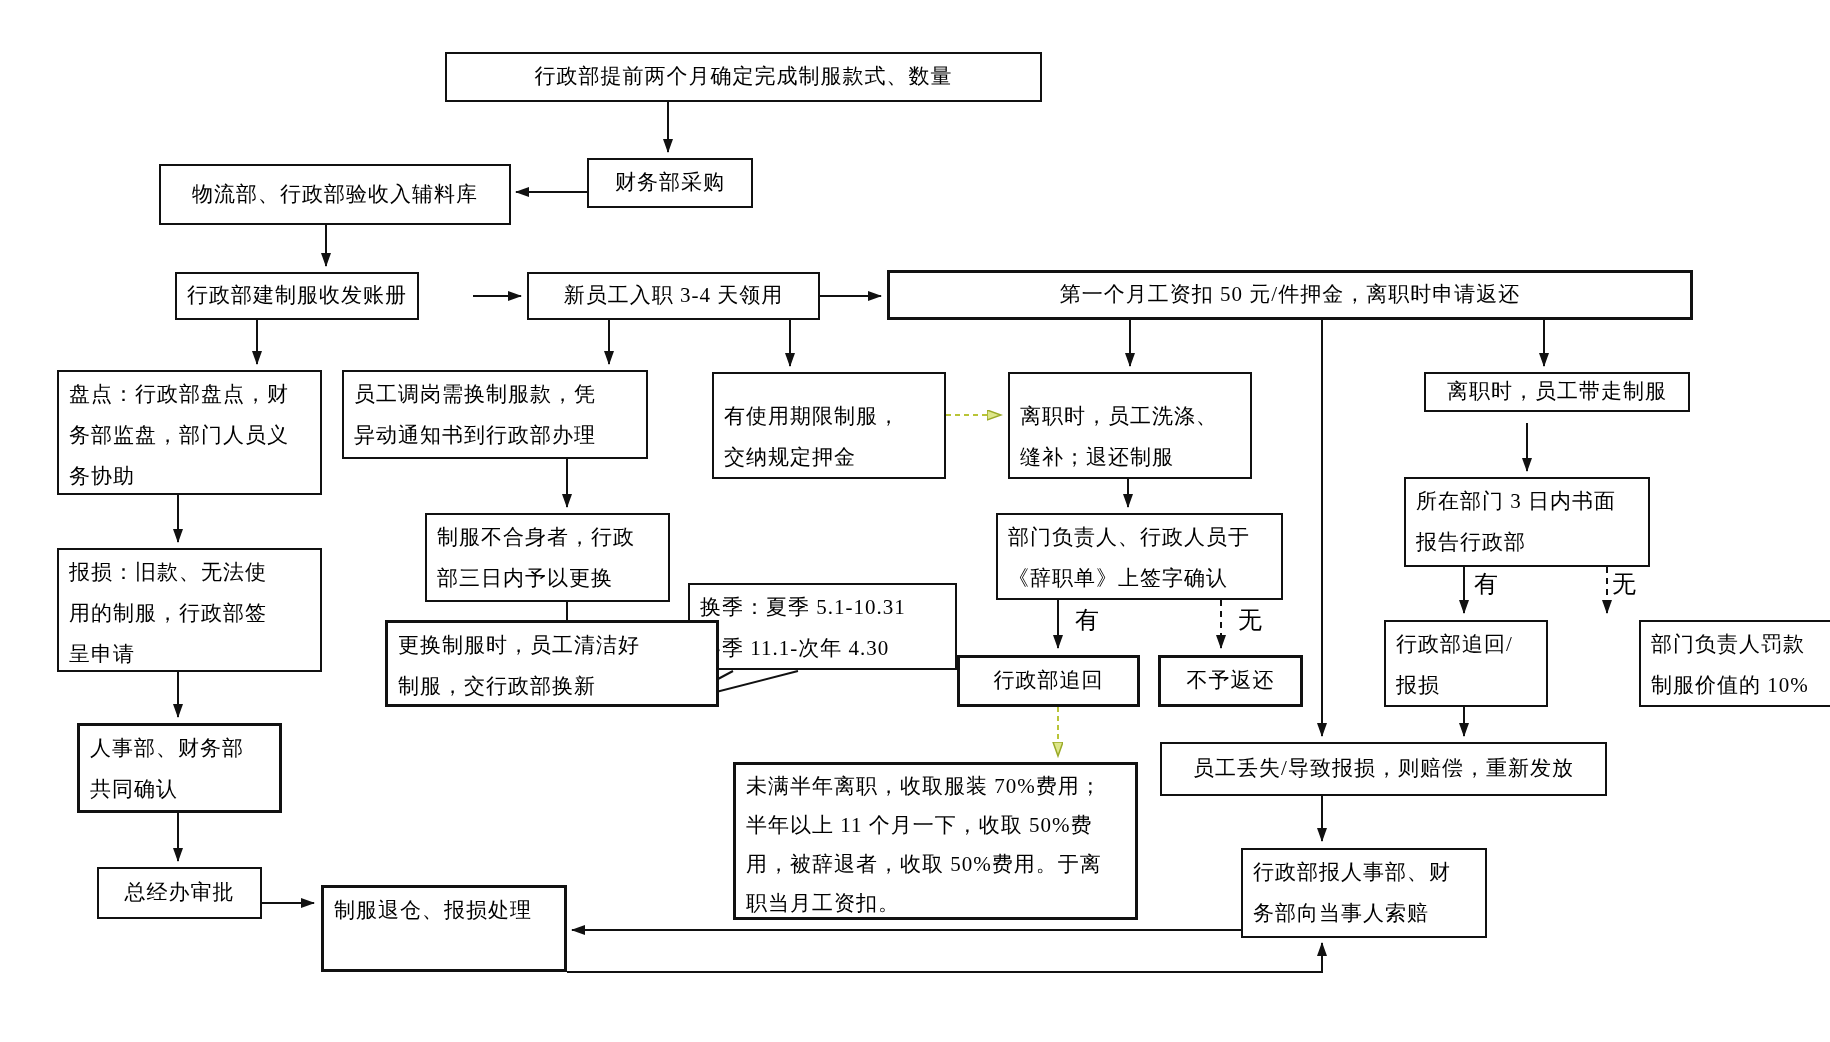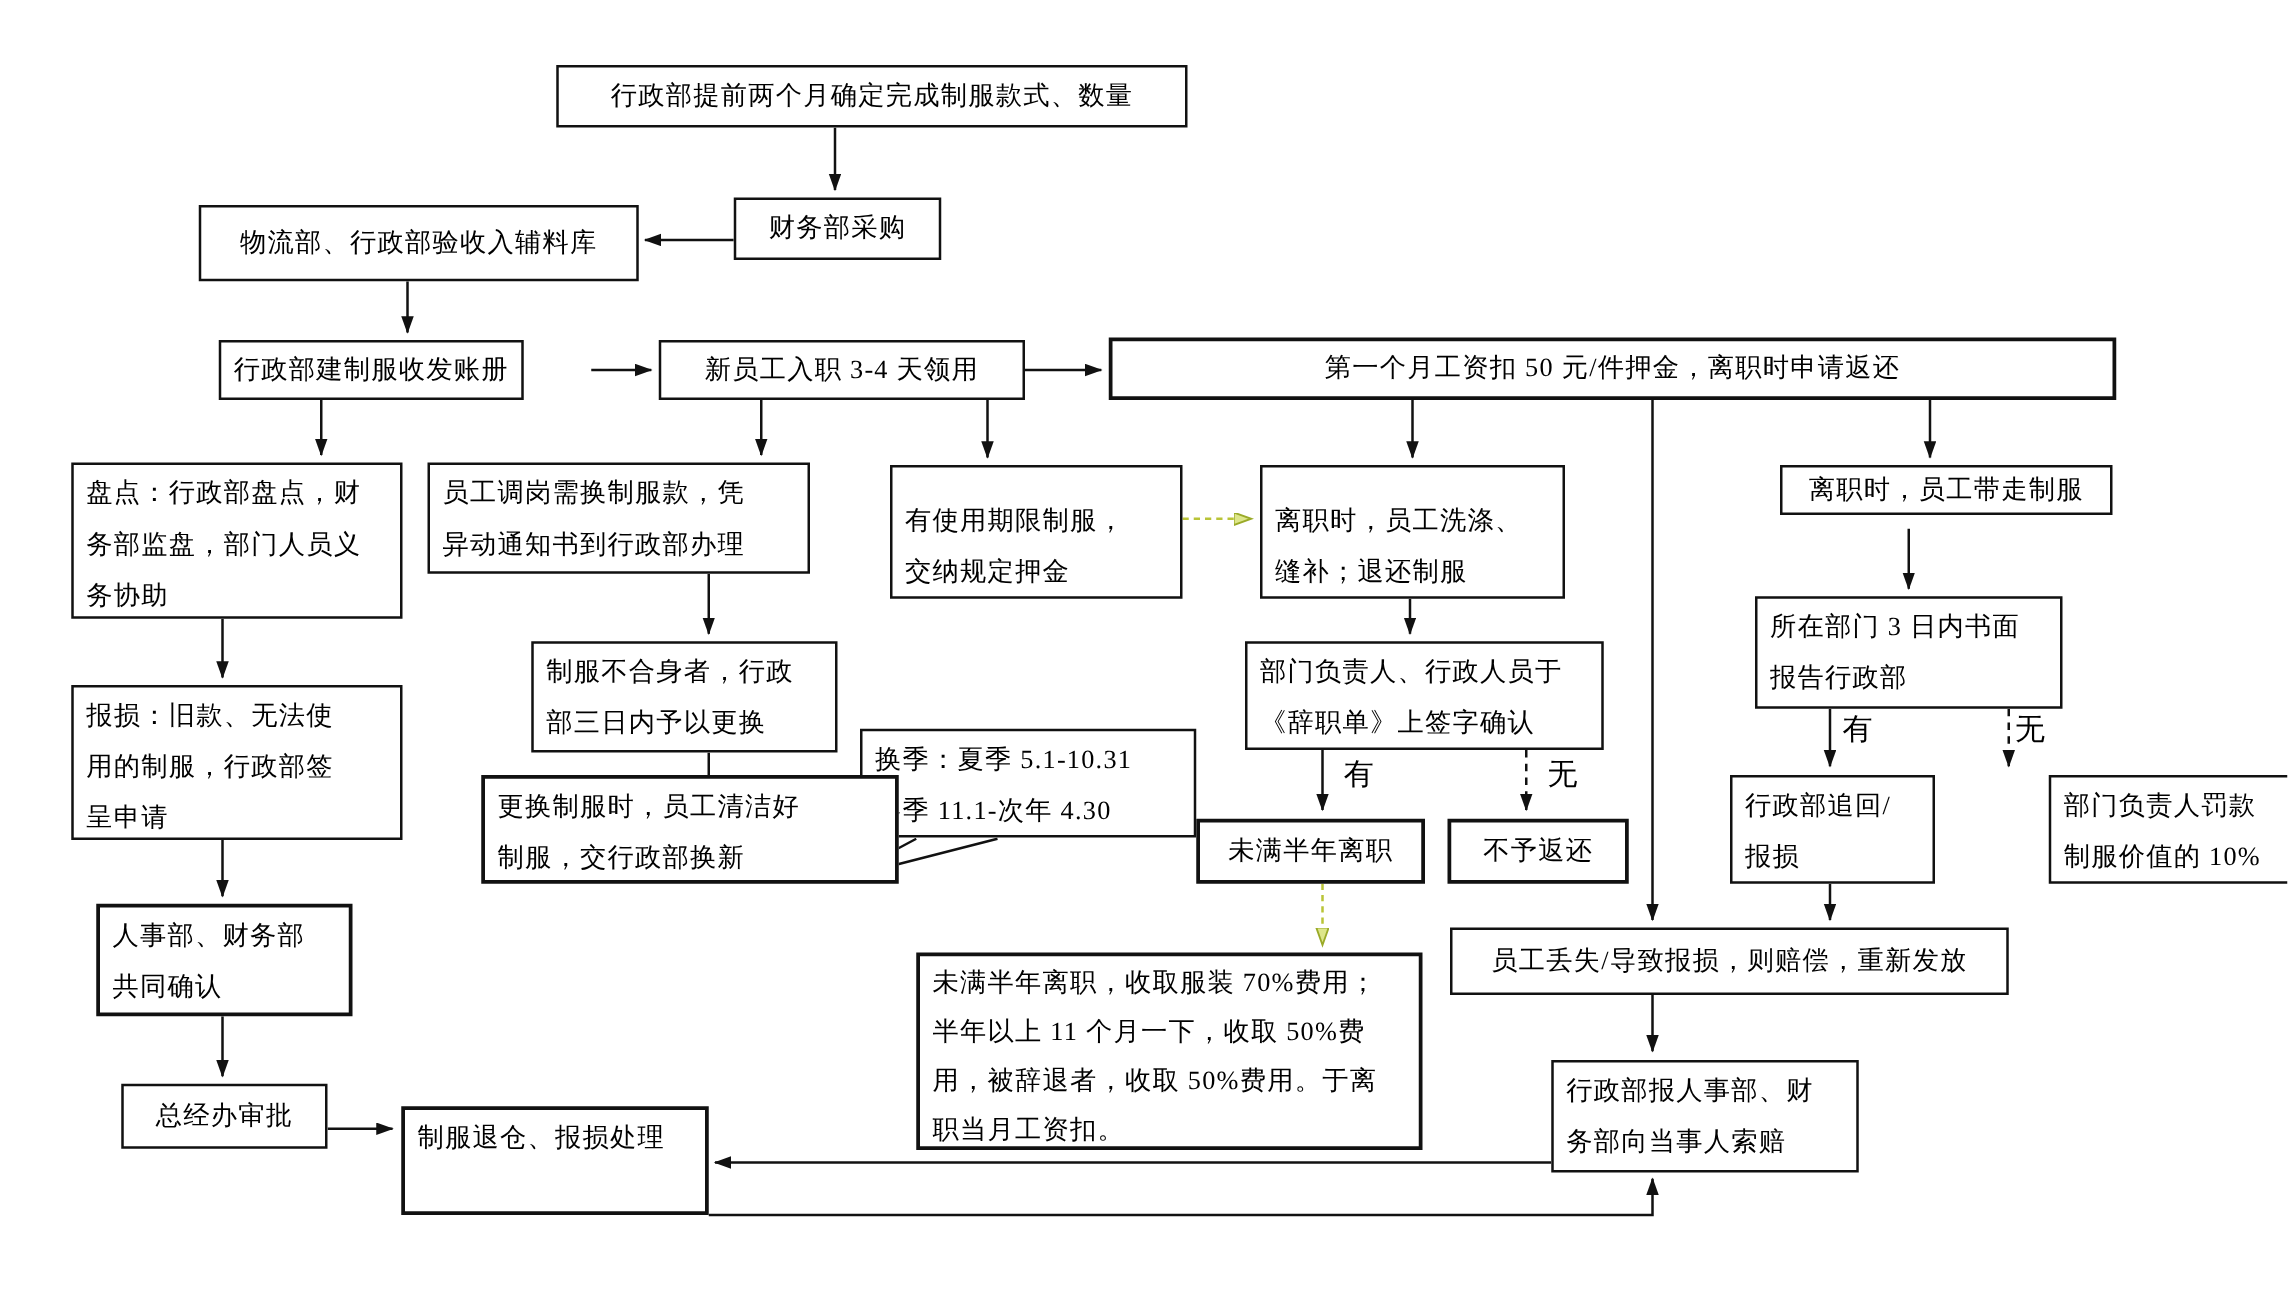--- a/index.html
+++ b/index.html
@@ -62,21 +62,21 @@
       <line x1="1322" y1="796" x2="1322" y2="841" marker-end="url(#mA)"></line>
       <line x1="1241" y1="930" x2="572" y2="930" marker-end="url(#mA)"></line>
       <path d="M567,972 L1322,972 L1322,943" marker-end="url(#mA)"></path>
     </g>
     <g stroke="#b9c437" stroke-width="2" fill="none">
       <line x1="946" y1="415" x2="1000" y2="415" stroke-dasharray="5,4" marker-end="url(#mG)"></line>
       <line x1="1058" y1="707" x2="1058" y2="755" stroke-dasharray="5,4" marker-end="url(#mG)"></line>
     </g>
   </svg>
 
-  <div class="node center" style="left:445px;top:52px;width:505px;height:50px;">行政部提前两个月确定完成制服款式、数量</div>
+  <div class="node center" style="left:445px;top:52px;width:597px;height:50px;">行政部提前两个月确定完成制服款式、数量</div>
   <div class="node center" style="left:587px;top:158px;width:166px;height:50px;">财务部采购</div>
   <div class="node center" style="left:159px;top:164px;width:352px;height:61px;">物流部、行政部验收入辅料库</div>
   <div class="node center" style="left:175px;top:272px;width:244px;height:48px;">行政部建制服收发账册</div>
   <div class="node center" style="left:527px;top:272px;width:293px;height:48px;">新员工入职 3-4 天领用</div>
   <div class="node center thick" style="left:887px;top:270px;width:806px;height:50px;">第一个月工资扣 50 元/件押金，离职时申请返还</div>
 
   <div class="node" style="left:57px;top:370px;width:265px;height:125px;">盘点：行政部盘点，财
 务部监盘，部门人员义
 务协助</div>
   <div class="node" style="left:342px;top:370px;width:306px;height:89px;">员工调岗需换制服款，凭
@@ -94,21 +94,21 @@
 呈申请</div>
   <div class="node" style="left:996px;top:513px;width:287px;height:87px;">部门负责人、行政人员于
 《辞职单》上签字确认</div>
   <div class="node" style="left:1404px;top:477px;width:246px;height:90px;">所在部门 3 日内书面
 报告行政部</div>
 
   <div class="node" style="left:688px;top:583px;width:269px;height:87px;">换季：夏季 5.1-10.31
 冬季 11.1-次年 4.30</div>
   <div class="node thick" style="left:385px;top:620px;width:334px;height:87px;">更换制服时，员工清洁好
 制服，交行政部换新</div>
-  <div class="node center thick" style="left:957px;top:655px;width:183px;height:52px;">未满半年离职</div>
+  <div class="node center thick" style="left:957px;top:655px;width:183px;height:52px;">行政部追回</div>
   <div class="node center thick" style="left:1158px;top:655px;width:145px;height:52px;">不予返还</div>
   <div class="node" style="left:1384px;top:620px;width:164px;height:87px;">行政部追回/
 报损</div>
   <div class="node" style="left:1639px;top:620px;width:205px;height:87px;">部门负责人罚款
 制服价值的 10%</div>
 
   <div class="node thick tight" style="left:733px;top:762px;width:405px;height:158px;">未满半年离职，收取服装 70%费用；
 半年以上 11 个月一下，收取 50%费
 用，被辞退者，收取 50%费用。于离
 职当月工资扣。</div>

